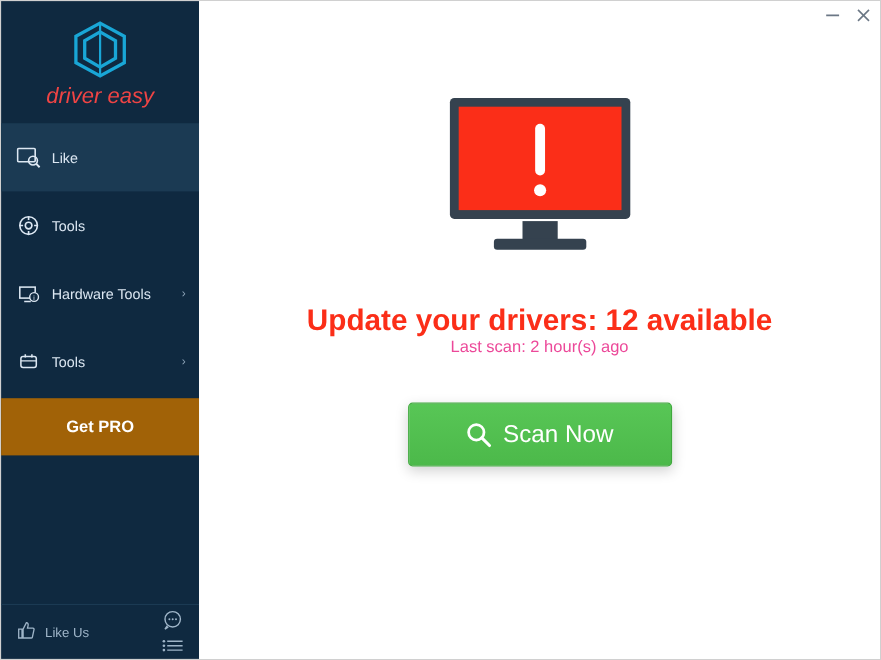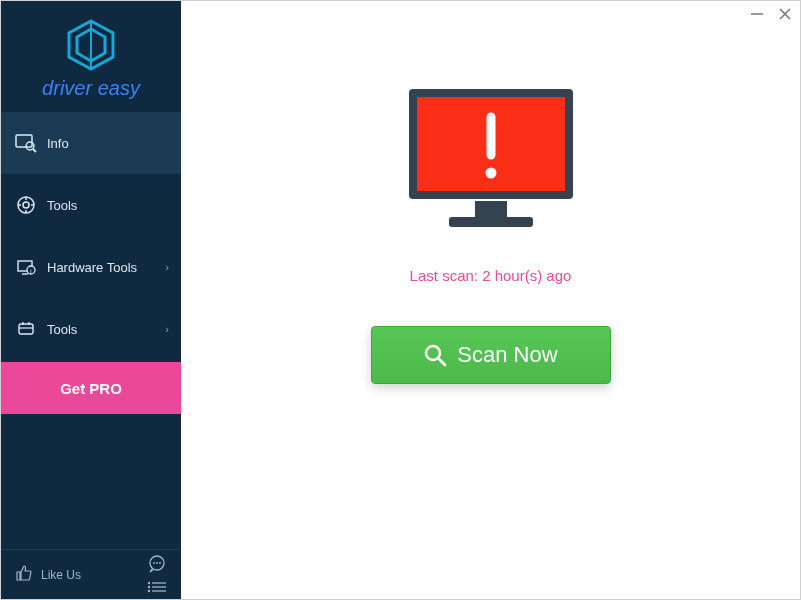--- a/index.html
+++ b/index.html
@@ -1,28 +1,28 @@
 <!DOCTYPE html>
 <html><head>
 <meta charset="utf-8">
 <style>
 *{box-sizing:border-box;margin:0;padding:0;font-family:Arial,Helvetica,sans-serif}
 body{width:801px;height:600px;overflow:hidden;background:#fff}
 .app{display:flex;width:801px;height:600px;border:1px solid #d0d0d0}
 .sidebar{width:180px;background:#0f2940;display:flex;flex-direction:column;color:#b8c4d0}
 .logo-block{padding:18px 0 12px 0;text-align:center}
 .logo-svg{display:block;margin:0 auto}
-.brand{font-style:italic;font-size:20px;color:#3b82f6;margin-top:6px}
+.brand{font-style:italic;font-size:20px;color:#ef4444;margin-top:6px}
 .version{color:#3fb0d8;font-size:11px;margin-top:4px;letter-spacing:.5px}
 .nav{display:flex;flex-direction:column}
 .nav-item{display:flex;align-items:center;height:62px;padding:0 14px;cursor:pointer;position:relative;color:#dce7f2;font-size:13px}
 .nav-item.active{background:#1b3a53}
 .nav-icon{width:22px;height:22px;margin-right:10px;display:flex;align-items:center;justify-content:center}
 .nav-caret{position:absolute;right:12px;color:#8da4b8;font-size:11px}
-.getpro{height:52px;background:#ec4899;color:#fff;display:flex;align-items:center;justify-content:center;font-weight:bold;font-size:15px;cursor:pointer;margin-top:2px}
+.getpro{height:52px;background:#a16207;color:#fff;display:flex;align-items:center;justify-content:center;font-weight:bold;font-size:15px;cursor:pointer;margin-top:2px}
 .spacer{flex:1}
 .bottom{border-top:1px solid #1b3a53;height:50px;display:flex;align-items:center;padding:12px 14px;font-size:12px;color:#9fb5c8}
 .bottom-icons{margin-left:auto;display:flex;flex-direction:column;gap:4px;align-items:flex-end}
 .main{flex:1;position:relative;display:flex;flex-direction:column;align-items:center;background:#fff}
 .window-controls{position:absolute;top:6px;right:8px;display:flex;gap:14px}
 .wc{width:14px;height:14px;cursor:pointer;display:flex;align-items:center;justify-content:center;color:#6b7785}
 .content{margin-top:80px;display:flex;flex-direction:column;align-items:center;width:100%}
 .monitor-wrap{margin-bottom:22px}
 .headline{color:#fb2e18;font-size:27px;font-weight:bold;margin-top:8px;text-align:center}
 .subline{color:#ec4899;font-size:15px;margin-top:0}
@@ -45,21 +45,21 @@
 
     <div class="nav">
       <div class="nav-item active">
         <span class="nav-icon">
           <svg width="22" height="22" viewBox="0 0 22 22">
               <rect x="1" y="3" width="16" height="12" rx="1" fill="none" stroke="#dce7f2" stroke-width="1.5"></rect>
               <circle cx="15" cy="14" r="4" fill="none" stroke="#dce7f2" stroke-width="1.5"></circle>
               <line x1="18" y1="17" x2="21" y2="20" stroke="#dce7f2" stroke-width="1.8"></line>
             </svg>
         </span>
-        <span>Info</span>
+        <span>Like</span>
       </div>
       <div class="nav-item">
         <span class="nav-icon">
           <svg width="20" height="20" viewBox="0 0 20 20">
               <circle cx="10" cy="10" r="8" fill="none" stroke="#dce7f2" stroke-width="1.5"></circle>
               <circle cx="10" cy="10" r="3" fill="none" stroke="#dce7f2" stroke-width="1.5"></circle>
               <line x1="10" y1="2" x2="10" y2="5" stroke="#dce7f2" stroke-width="1.5"></line>
               <line x1="10" y1="15" x2="10" y2="18" stroke="#dce7f2" stroke-width="1.5"></line>
               <line x1="2" y1="10" x2="5" y2="10" stroke="#dce7f2" stroke-width="1.5"></line>
               <line x1="15" y1="10" x2="18" y2="10" stroke="#dce7f2" stroke-width="1.5"></line>
@@ -149,20 +149,21 @@
       <div class="monitor-wrap">
         <svg width="200" height="160" viewBox="0 0 200 160">
           <rect x="18" y="8" width="164" height="110" rx="4" fill="#35424f"></rect>
           <rect x="26" y="16" width="148" height="94" fill="#fb2e18"></rect>
           <rect x="84" y="120" width="32" height="18" fill="#35424f"></rect>
           <rect x="58" y="136" width="84" height="10" rx="3" fill="#35424f"></rect>
           <line x1="100" y1="36" x2="100" y2="74" stroke="#fff" stroke-width="9" stroke-linecap="round"></line>
           <circle cx="100" cy="92" r="5.5" fill="#fff"></circle>
         </svg>
       </div>
+      <div class="headline">Update your drivers: 12 available</div>
       <div class="subline">Last scan: 2 hour(s) ago</div>
       <div class="scan-btn">
         <svg width="24" height="24" viewBox="0 0 24 24">
             <circle cx="10" cy="10" r="7" fill="none" stroke="#fff" stroke-width="2.5"></circle>
             <line x1="15" y1="15" x2="22" y2="22" stroke="#fff" stroke-width="2.8" stroke-linecap="round"></line>
           </svg>
         <span>Scan Now</span>
       </div>
     </div>
   </div>

